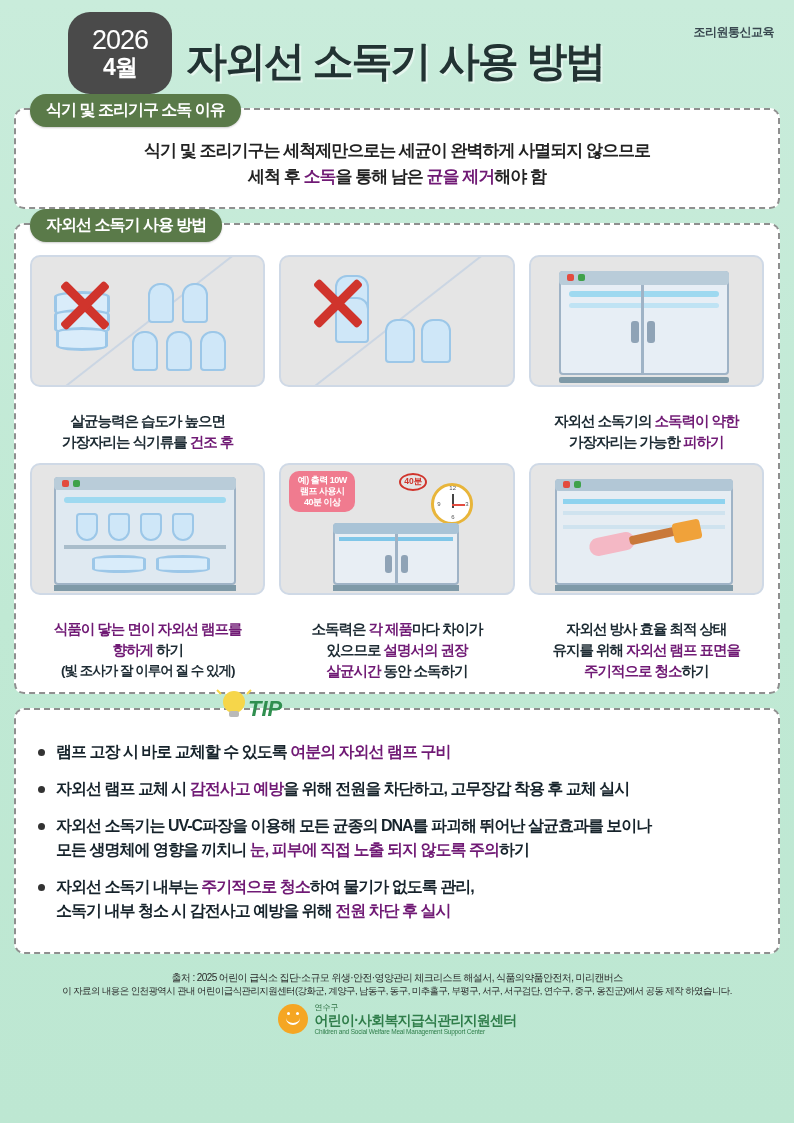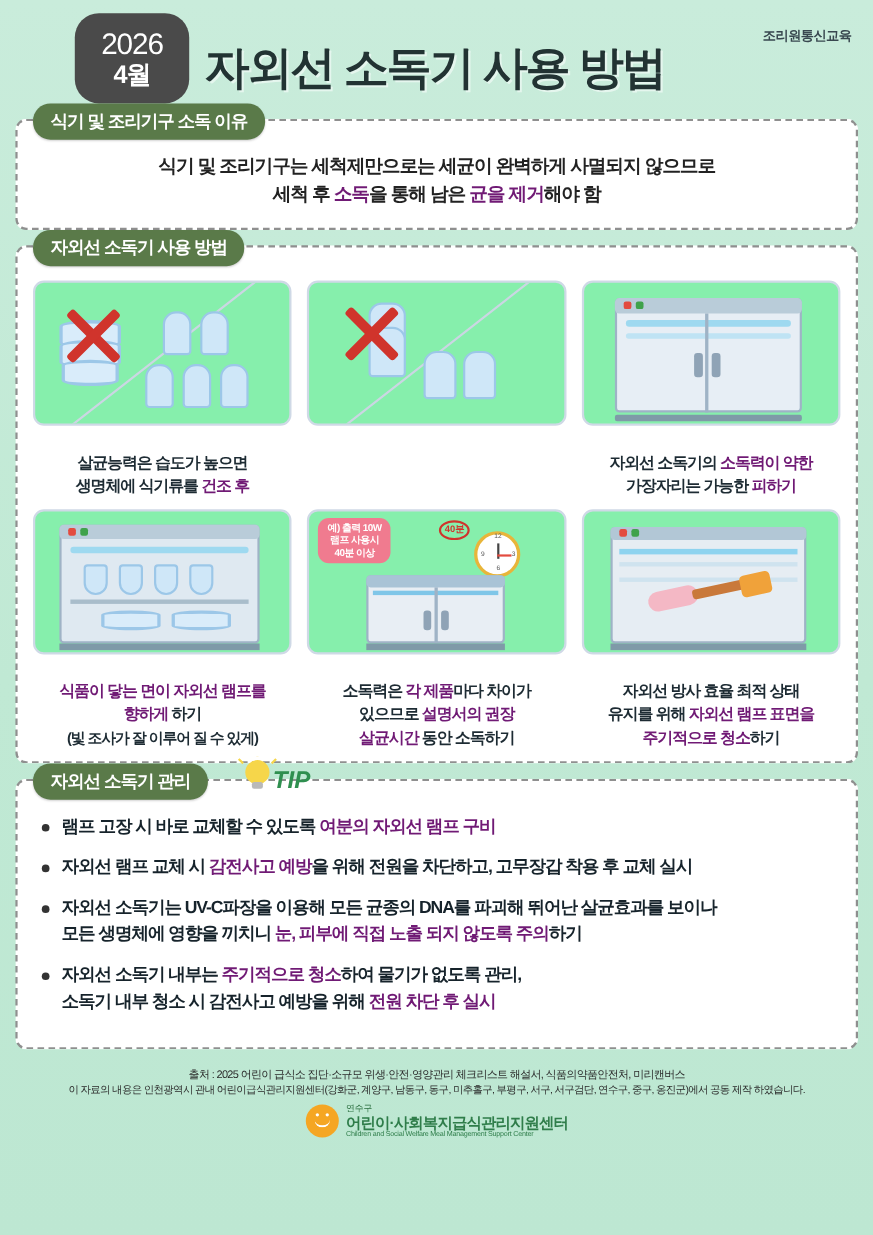--- a/index.html
+++ b/index.html
@@ -60,21 +60,21 @@
   #sec-reason { padding: 28px 16px 16px; text-align: center; }
   #sec-reason .line { font-size: 17px; color: #222; letter-spacing: -1px; line-height: 1.55; font-weight: bold; text-align: center; }
   .red { color: #701a75; font-weight: bold; }
 
   
   #sec-usage { padding: 30px 14px 10px; }
   .grid { display: grid; grid-template-columns: repeat(3, 1fr); gap: 10px 14px; }
   .card { text-align: center; }
   .illus {
     height: 132px; border: 2px solid #cfd9e6; border-radius: 10px;
-    background: #86efac; position: relative; overflow: hidden;
+    background: #e5e5e5; position: relative; overflow: hidden;
   }
   .cap {
     margin-top: 24px; font-size: 14.5px; line-height: 1.45; letter-spacing: -1px;
     color: #1d2b33; font-weight: bold;
   }
   .cap .sm { font-size: 13.5px; font-weight: bold; }
 
   
   #sec-tips { padding: 30px 18px 16px; }
   .tip-bulb {
@@ -199,21 +199,21 @@
           <div class="cup down" style="left:100px; top:74px; width:26px; height:40px;"></div>
           <div class="cup down" style="left:134px; top:74px; width:26px; height:40px;"></div>
           <div class="cup down" style="left:168px; top:74px; width:26px; height:40px;"></div>
           <div class="xmark" style="left:22px; top:16px;">
               <span></span>
               <span></span>
             </div>
         </div>
         <div class="cap">
           <div>살균능력은 습도가 높으면</div>
-          <div><span>생명체에 식기류를 </span><span class="red">건조 후</span></div>
+          <div><span>가장자리는 식기류를 </span><span class="red">건조 후</span></div>
         </div>
       </div>
 
       <div class="card">
         <div class="illus">
           <div class="slash"></div>
           <div class="cup down" style="left:54px; top:18px; width:34px; height:46px;"></div>
           <div class="cup down" style="left:54px; top:40px; width:34px; height:46px;"></div>
           <div class="cup down" style="left:104px; top:62px; width:30px; height:44px;"></div>
           <div class="cup down" style="left:140px; top:62px; width:30px; height:44px;"></div>
@@ -314,21 +314,20 @@
           <div>자외선 방사 효율 최적 상태</div>
           <div><span>유지를 위해 </span><span class="red">자외선 램프 표면을</span></div>
           <div><span class="red">주기적으로 청소</span><span>하기</span></div>
         </div>
       </div>
 
     </div>
   </div>
 
   <div class="sec" id="sec-tips">
-    <div class="sec-label">자외선 소독기 관리</div>
     <div class="tip-bulb">
       <svg width="110" height="38" viewBox="0 0 110 38">
         <circle cx="18" cy="14" r="11" fill="#f6d64a"></circle>
         <rect x="13" y="23" width="10" height="6" rx="2" fill="#b9b9b9"></rect>
         <path d="M5 6 L1 2 M31 6 L35 2 M18 0 L18 -3" stroke="#f6d64a" stroke-width="2"></path>
         <text x="32" y="28" font-family="Liberation Sans, sans-serif" font-size="22" font-weight="bold" font-style="italic" fill="#2f8f4f">TIP</text>
       </svg>
     </div>
     <ul class="tip-list">
       <li>

